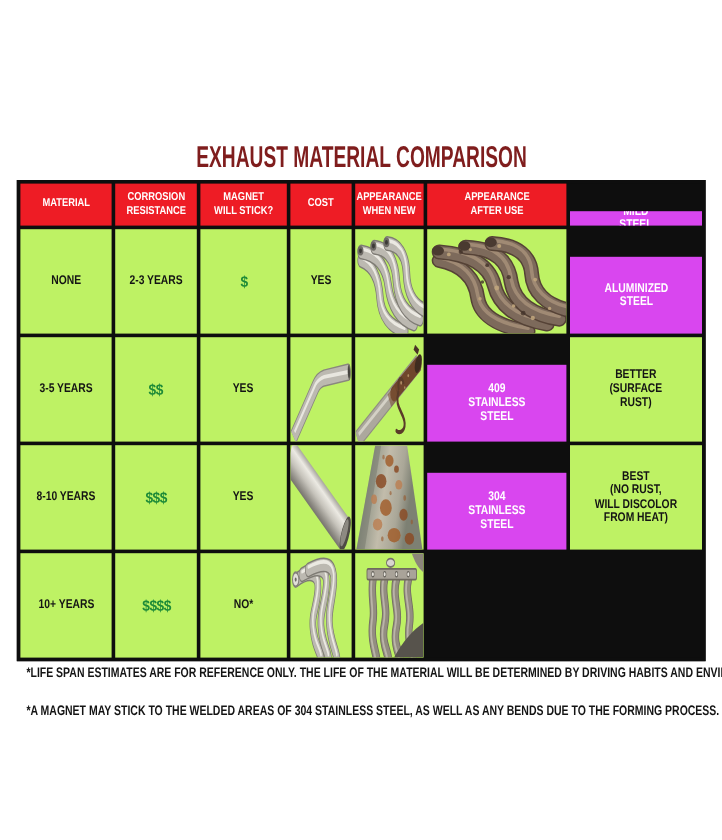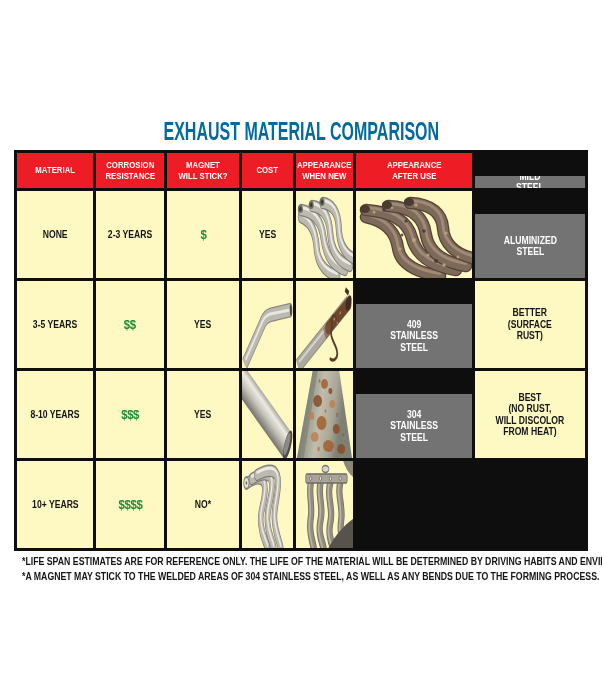--- a/index.html
+++ b/index.html
@@ -2,48 +2,48 @@
 <html><head>
 <meta charset="utf-8">
 <style>
   html,body{margin:0;padding:0;background:#ffffff;}
   .stage{
     position:relative;width:602px;height:700px;background:#ffffff;overflow:hidden;
     font-family:"Liberation Sans","DejaVu Sans",sans-serif;
   }
   .title{
     position:absolute;left:0;top:117px;width:602px;text-align:center;
-    font-size:25px;font-weight:bold;color:#0369a1;white-space:nowrap;
+    font-size:25px;font-weight:bold;color:#7f1d1d;white-space:nowrap;
   }
   .title .cond{transform:scaleX(0.64);letter-spacing:0px;}
   .cond{display:inline-block;white-space:pre-line;text-align:center;font-weight:bold;}
   .tbl{
     position:absolute;left:14px;top:150px;
     display:grid;
     grid-template-columns:76px 68px 72px 51px 57px 116px 110px;
     grid-template-rows:35px 87px 87px 87px 87px;
     gap:3px;background:#0e0e0e;border:3px solid #0e0e0e;
   }
-  .c{background:#fef9c3;display:flex;align-items:center;justify-content:center;overflow:hidden;}
+  .c{background:#bef264;display:flex;align-items:center;justify-content:center;overflow:hidden;}
   .th{background:#ee1c25;color:#ffffff;}
   .th .cond{font-size:9.5px;line-height:10.5px;transform:scaleX(0.82);}
-  .mat{background:#737373;color:#ffffff;margin-top:23px;}
+  .mat{background:#d946ef;color:#ffffff;margin-top:23px;}
   .mat .cond{font-size:10.5px;line-height:11.5px;transform:scaleX(0.82);}
   .txt{color:#141414;}
   .txt .cond{font-size:10.5px;line-height:11.5px;transform:scaleX(0.82);}
   .cost{color:#1e8b38;}
   .cost .cond{font-size:13px;transform:scaleX(0.88);letter-spacing:-0.5px;color:#1e8b38;}
   .img{padding:0;}
   .img svg{display:block;width:100%;height:100%;}
   .fn{
     position:absolute;left:22px;width:572px;color:#141414;font-weight:bold;
     font-size:11.5px;line-height:15px;white-space:nowrap;
   }
   .fn .fcond{display:inline-block;transform:scaleX(0.76);transform-origin:left center;font-weight:bold;}
-  .fn1{top:554px;} .fn2{top:569px;}
+  .fn1{top:554px;} .fn2{top:586px;}
   
   .o{stroke:#7e7b74;stroke-width:12.5;fill:none;stroke-linecap:round;}
   .b{stroke:#bcb9b1;stroke-width:10;fill:none;stroke-linecap:round;}
   .h{stroke:#ebe9e2;stroke-width:3;fill:none;stroke-linecap:round;}
   .ro{stroke:#554236;stroke-width:12.5;fill:none;stroke-linecap:round;}
   .rb{stroke:#7d6a5b;stroke-width:10;fill:none;stroke-linecap:round;}
   .rh{stroke:#a08a74;stroke-width:3;fill:none;stroke-linecap:round;}
   .go{stroke:#6f695f;stroke-width:12.5;fill:none;stroke-linecap:round;}
   .gb{stroke:#938d81;stroke-width:10;fill:none;stroke-linecap:round;}
   .gh{stroke:#bab4a8;stroke-width:3;fill:none;stroke-linecap:round;}

